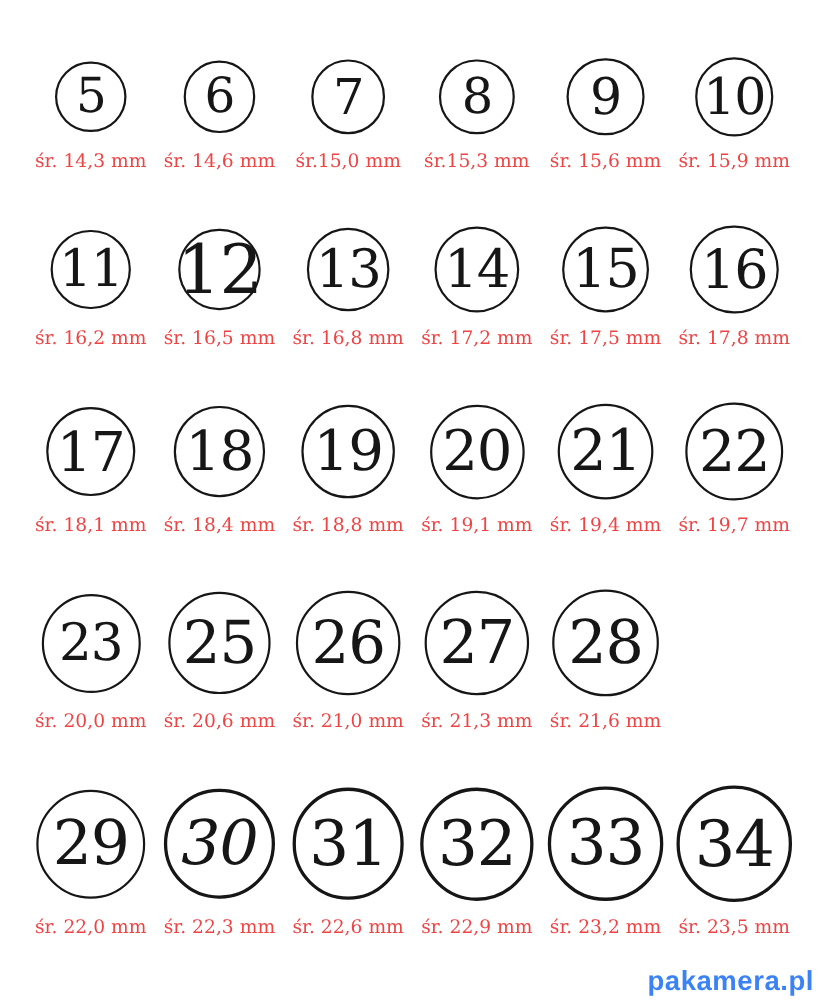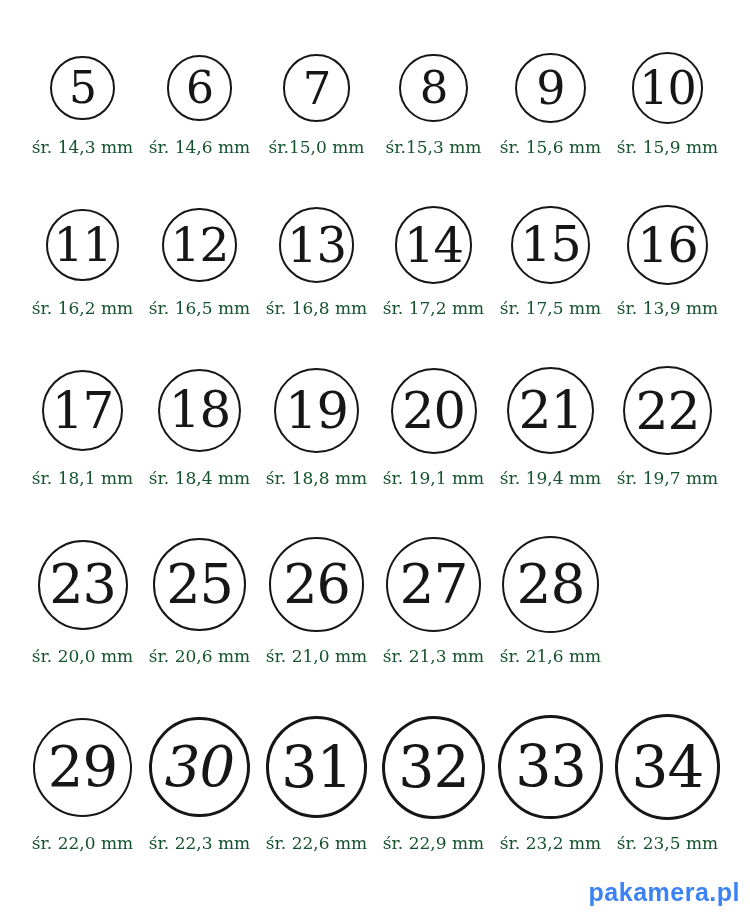--- a/index.html
+++ b/index.html
@@ -44,21 +44,21 @@
   .ring-number {
     line-height: 1;
     font-weight: 500;
     letter-spacing: -1px;
   }
   .ring-label {
     margin-top: 13px;
     font-size: 17px;
     line-height: 20px;
     white-space: nowrap;
-    color: #14532d;
+    color: #ef4444;
   }
   .watermark {
     position: absolute;
     right: 10px;
     bottom: 7px;
     font-family: "Liberation Sans", sans-serif;
     font-weight: bold;
     font-size: 25px;
     letter-spacing: 0.5px;
   }
@@ -122,21 +122,21 @@
     <div class="circle-box" style="height: 80px;">
       <div class="ring-circle" style="width: 72.9px; height: 72.9px; border: 2.78px solid rgb(22, 22, 22);">
         <span class="ring-number" style="font-size: 47px;">11</span>
       </div>
     </div>
     <div class="ring-label">śr. 16,2 mm</div>
   </div>
       <div class="cell">
     <div class="circle-box" style="height: 80px;">
       <div class="ring-circle" style="width: 74.3px; height: 74.3px; border: 2.79px solid rgb(22, 22, 22);">
-        <span class="ring-number" style="font-size: 47px;">12</span>
+        <span class="ring-number" style="font-size: 62px;">12</span>
       </div>
     </div>
     <div class="ring-label">śr. 16,5 mm</div>
   </div>
       <div class="cell">
     <div class="circle-box" style="height: 80px;">
       <div class="ring-circle" style="width: 75.6px; height: 75.6px; border: 2.8px solid rgb(22, 22, 22);">
         <span class="ring-number" style="font-size: 48px;">13</span>
       </div>
     </div>
@@ -157,21 +157,21 @@
       </div>
     </div>
     <div class="ring-label">śr. 17,5 mm</div>
   </div>
       <div class="cell">
     <div class="circle-box" style="height: 80px;">
       <div class="ring-circle" style="width: 80.1px; height: 80.1px; border: 2.84px solid rgb(22, 22, 22);">
         <span class="ring-number" style="font-size: 49px;">16</span>
       </div>
     </div>
-    <div class="ring-label">śr. 13,9 mm</div>
+    <div class="ring-label">śr. 17,8 mm</div>
   </div>
     </div>
     <div class="ring-row">
       <div class="cell">
     <div class="circle-box" style="height: 89px;">
       <div class="ring-circle" style="width: 81.5px; height: 81.5px; border: 2.85px solid rgb(22, 22, 22);">
         <span class="ring-number" style="font-size: 50px;">17</span>
       </div>
     </div>
     <div class="ring-label">śr. 18,1 mm</div>
@@ -214,21 +214,21 @@
         <span class="ring-number" style="font-size: 52px;">22</span>
       </div>
     </div>
     <div class="ring-label">śr. 19,7 mm</div>
   </div>
     </div>
     <div class="ring-row">
       <div class="cell">
     <div class="circle-box" style="height: 97px;">
       <div class="ring-circle" style="width: 90px; height: 90px; border: 2.92px solid rgb(22, 22, 22);">
-        <span class="ring-number" style="font-size: 54px;">23</span>
+        <span class="ring-number" style="font-size: 47px;">23</span>
       </div>
     </div>
     <div class="ring-label">śr. 20,0 mm</div>
   </div>
       <div class="cell">
     <div class="circle-box" style="height: 97px;">
       <div class="ring-circle" style="width: 92.7px; height: 92.7px; border: 2.94px solid rgb(22, 22, 22);">
         <span class="ring-number" style="font-size: 54px;">25</span>
       </div>
     </div>

